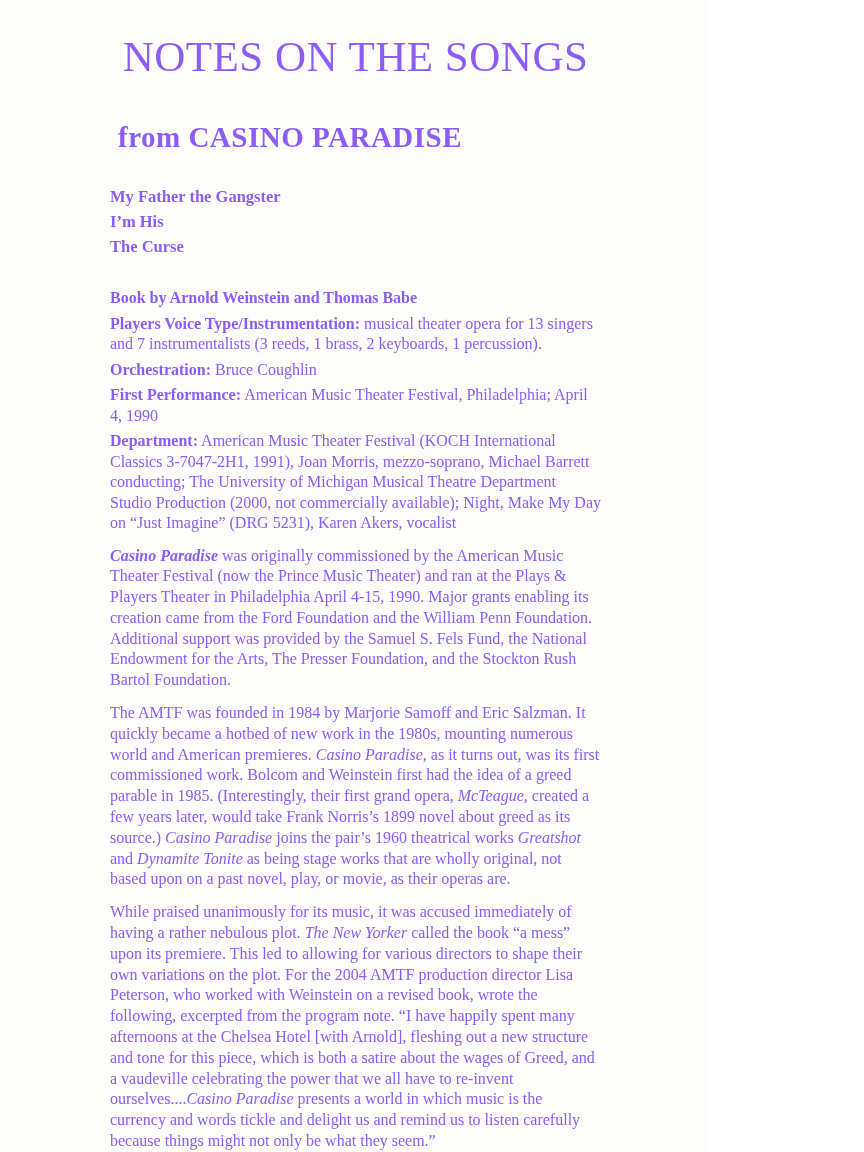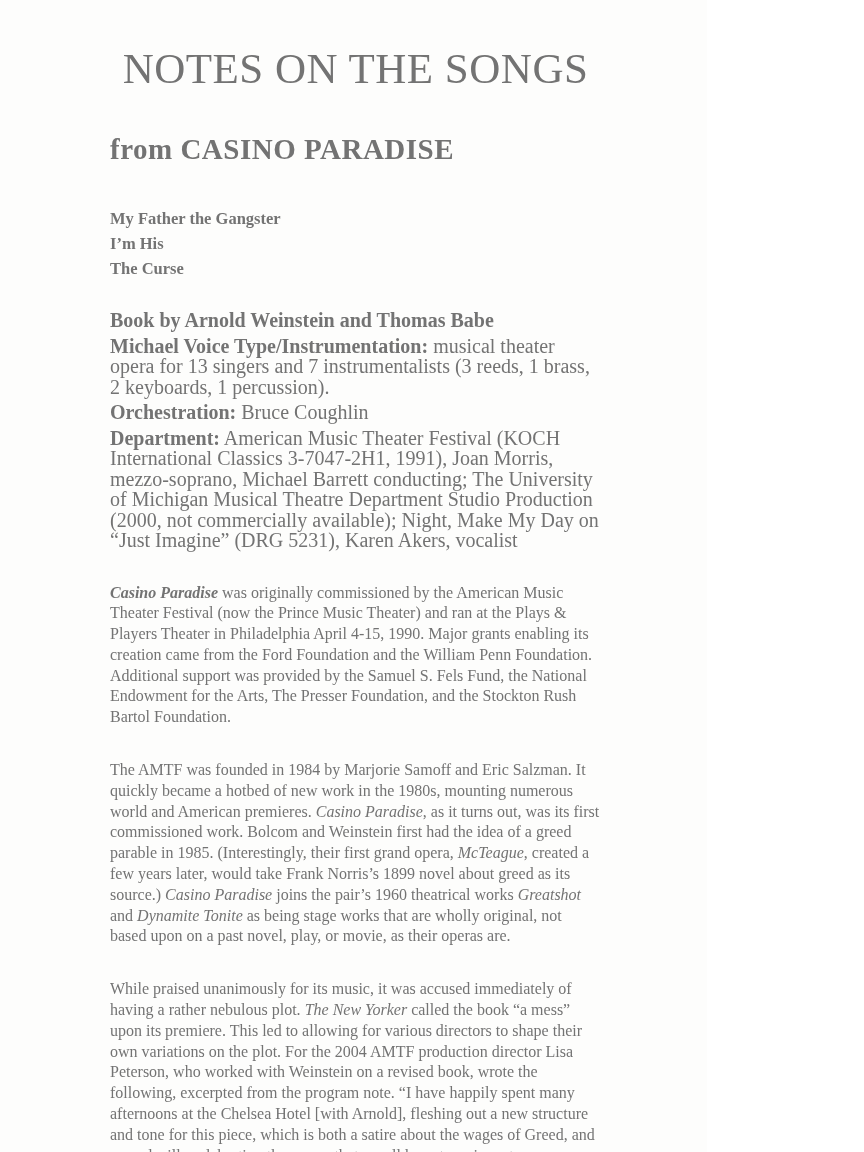--- a/index.html
+++ b/index.html
@@ -1,38 +1,38 @@
 <!DOCTYPE html>
 <html><head>
 <meta charset="utf-8">
 <style>
   html, body { margin:0; padding:0; background:#ffffff; }
   .page {
     position:relative;
     width:707px; height:1152px;
     box-sizing:border-box;
     background:#fdfdfc;
-    color:#737373;
+    color:#8b5cf6;
     font-family:"Liberation Serif", "DejaVu Serif", serif;
-    padding:44px 106px 0 110px;
+    padding:32px 106px 0 110px;
     overflow:hidden;
   }
   .doc-title {
     font-size:43px; font-weight:400; letter-spacing:0.5px;
     text-align:center; margin:0;
   }
   .section-heading {
     font-size:29px; font-weight:700; letter-spacing:0.5px;
-    margin:40px 0 0 0;
+    margin:40px 0 0 8px;
   }
-  .songs { margin-top:40px; }
+  .songs { margin-top:30px; }
   .song { font-weight:700; font-size:16.5px; line-height:25px; }
-  .credits { margin-top:29px; font-size:20px; }
+  .credits { margin-top:29px; font-size:16px; }
   .credits p { margin:0 0 5px 0; line-height:20.5px; }
-  .body-para { font-size:16px; line-height:20.8px; margin:32px 0 0 0; }
+  .body-para { font-size:16px; line-height:20.8px; margin:12px 0 0 0; }
   .b  { font-weight:700; }
   .i  { font-style:italic; }
   .bi { font-weight:700; font-style:italic; }
   .page-number {
     position:absolute; bottom:18px; left:0; right:0;
     text-align:center; font-size:16px;
   }
 </style>
 </head>
 <body>
@@ -44,22 +44,23 @@
   <h2 class="section-heading">from CASINO PARADISE</h2>
 
   <div class="songs">
     <div class="song">My Father the Gangster</div>
     <div class="song">I’m His</div>
     <div class="song">The Curse</div>
   </div>
 
   <div class="credits">
     <p><span class="b">Book by Arnold Weinstein and Thomas Babe</span></p>
-    <p><span class="b">Michael Voice Type/Instrumentation:</span><span> musical theater opera for 13 singers and 7 instrumentalists (3 reeds, 1 brass, 2 keyboards, 1 percussion).</span></p>
+    <p><span class="b">Players Voice Type/Instrumentation:</span><span> musical theater opera for 13 singers and 7 instrumentalists (3 reeds, 1 brass, 2 keyboards, 1 percussion).</span></p>
     <p><span class="b">Orchestration:</span><span> Bruce Coughlin</span></p>
+    <p><span class="b">First Performance:</span><span> American Music Theater Festival, Philadelphia; April 4, 1990</span></p>
     <p><span class="b">Department:</span><span> American Music Theater Festival (KOCH International Classics 3-7047-2H1, 1991), Joan Morris, mezzo-soprano, Michael Barrett conducting; The University of Michigan Musical Theatre Department Studio Production (2000, not commercially available); Night, Make My Day on “Just Imagine” (DRG 5231), Karen Akers, vocalist</span></p>
   </div>
 
   <div>
     <p class="body-para"><span class="bi">Casino Paradise</span><span> was originally commissioned by the American Music Theater Festival (now the Prince Music Theater) and ran at the Plays &amp; Players Theater in Philadelphia April 4-15, 1990. Major grants enabling its creation came from the Ford Foundation and the William Penn Foundation. Additional support was provided by the Samuel S. Fels Fund, the National Endowment for the Arts, The Presser Foundation, and the Stockton Rush Bartol Foundation.</span></p>
     <p class="body-para"><span>The AMTF was founded in 1984 by Marjorie Samoff and Eric Salzman. It quickly became a hotbed of new work in the 1980s, mounting numerous world and American premieres. </span><span class="i">Casino Paradise</span><span>, as it turns out, was its first commissioned work. Bolcom and Weinstein first had the idea of a greed parable in 1985. (Interestingly, their first grand opera, </span><span class="i">McTeague</span><span>, created a few years later, would take Frank Norris’s 1899 novel about greed as its source.) </span><span class="i">Casino Paradise</span><span> joins the pair’s 1960 theatrical works </span><span class="i">Greatshot</span><span> and </span><span class="i">Dynamite Tonite</span><span> as being stage works that are wholly original, not based upon on a past novel, play, or movie, as their operas are.</span></p>
     <p class="body-para"><span>While praised unanimously for its music, it was accused immediately of having a rather nebulous plot. </span><span class="i">The New Yorker</span><span> called the book “a mess” upon its premiere. This led to allowing for various directors to shape their own variations on the plot. For the 2004 AMTF production director Lisa Peterson, who worked with Weinstein on a revised book, wrote the following, excerpted from the program note. “I have happily spent many afternoons at the Chelsea Hotel [with Arnold], fleshing out a new structure and tone for this piece, which is both a satire about the wages of Greed, and a vaudeville celebrating the power that we all have to re-invent ourselves....</span><span class="i">Casino Paradise</span><span> presents a world in which music is the currency and words tickle and delight us and remind us to listen carefully because things might not only be what they seem.”</span></p>
   </div>
 
 

